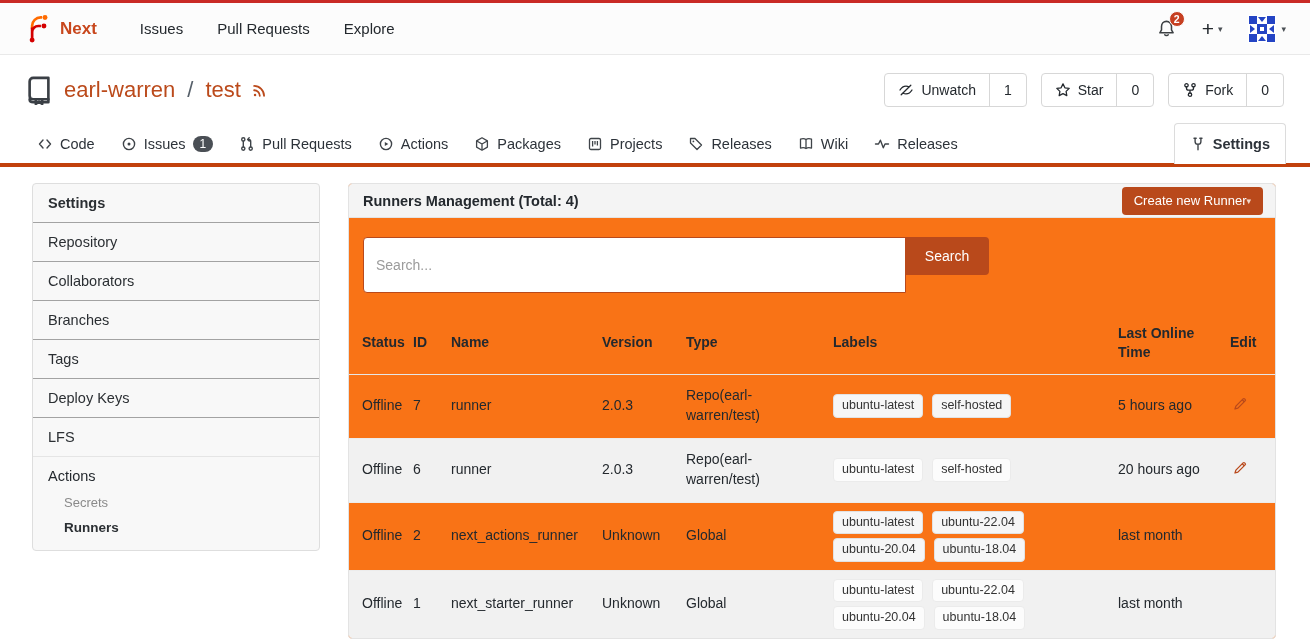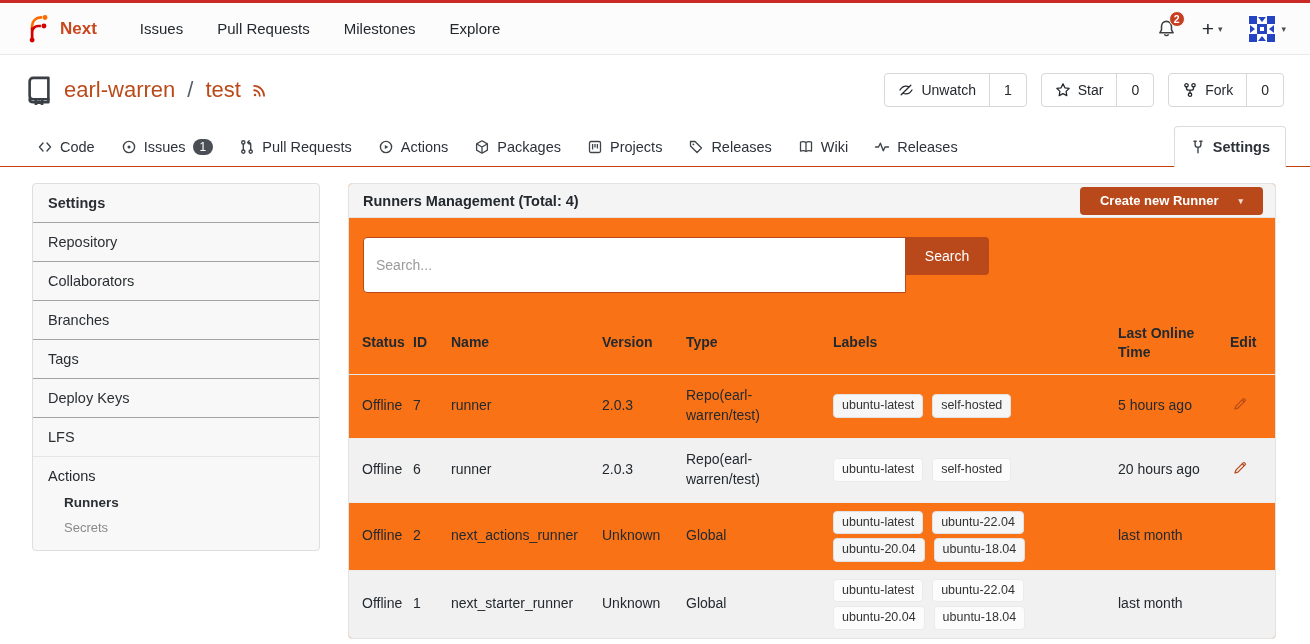--- a/index.html
+++ b/index.html
@@ -34,21 +34,21 @@
   .repo-sep { color:#57606a; margin:0 2px; }
   .repo-actions { margin-left:auto; display:flex; gap:14px; }
   .btn-group { display:flex; border:1px solid #d7d7d7; border-radius:4px; overflow:hidden;
                background:#fff; height:34px; }
   .btn-seg { display:flex; align-items:center; gap:7px; padding:0 13px; font-size:14px;
              color:#24292e; cursor:pointer;text-align:right; }
   .btn-count { border-left:1px solid #d7d7d7; padding:0 14px; display:flex;
                align-items:center; font-size:14px; cursor:pointer; }
 
   
-  .tabbar { display:flex; align-items:flex-end; padding:0 24px; border-bottom:1px solid #c2410c;
+  .tabbar { display:flex; align-items:flex-end; padding:0 24px; border-bottom:4px solid #c2410c;
             margin-top:12px; height:44px; }
   .tab { display:flex; align-items:center; gap:7px; padding:11px 13px; font-size:14.5px;
          color:#2d333a; cursor:pointer; white-space:nowrap; }
   .tab .ticon { display:flex; color:#3f4449; }
   .tab-badge { background:#4a4f55; color:#fff; border-radius:10px; padding:1px 7px;
                font-size:12px; }
   .tab-settings { margin-left:auto; background:#fff; border:1px solid #dcdcdc; border-bottom:none;
                   border-radius:4px 4px 0 0; font-weight:700; margin-bottom:-1px; padding:12px 15px; }
 
   
@@ -63,23 +63,23 @@
   .sb-group-label { padding:11px 15px 6px 15px; font-size:14.5px; cursor:pointer; }
   .sb-sub-item { padding:5px 15px 5px 31px; font-size:13.5px; cursor:pointer; color:#2b2f33; }
   .sb-sub-item.active { font-weight:700; }
   .sb-sub-item.muted { color:#8a8a8a; font-size:13px; }
 
   .panel { flex:1; border:1px solid #e3e3e3; border-radius:4px; align-self:flex-start;
            overflow:hidden; background:#f97316; }
   .panel-header { display:flex; justify-content:space-between; align-items:center; height:34px;
                   background:#f4f4f4; border-bottom:1px solid #e3e3e3; padding:0 12px 0 14px; }
   .panel-title { font-weight:700; font-size:14.5px; color:#24292e; }
-  .create-btn { display:flex; align-items:center; gap:20px; background:#b9491b; color:#fff;
-                border:none; border-radius:4px; height:28px; padding:0 20px; font-size:13px;
-                font-family:inherit; cursor:pointer;font-weight:bold; }
+  .create-btn { display:flex; align-items:center; gap:0; background:#b9491b; color:#fff;
+                border:none; border-radius:4px; height:28px; padding:0 12px; font-size:13px;
+                font-family:inherit; cursor:pointer; }
   .create-btn .caret { color:#f3d9cd; }
 
   .search-row { display:flex; padding:19px 14px; }
   .search-input { width:543px; height:56px; border:1px solid #b9491b; border-radius:4px 0 0 4px;
                   padding:0 12px; font-size:14px; font-family:inherit; outline:none; color:#333; }
   .search-input::placeholder { color:#9b9b9b; }
   .search-btn { width:84px; height:38px; background:#b9491b; color:#fff; border:none;
                 border-radius:0 4px 4px 0; font-size:14px; font-family:inherit; margin-left:-1px;
                 cursor:pointer; }
 
@@ -112,21 +112,20 @@
         <circle cx="19" cy="3.2" r="2.3" fill="#ff6b00"></circle>
         <path d="M7 23.5V12.5 M7 16.8c0-3.2 2.6-5.6 5.8-5.6h2.4" stroke="#d40000" stroke-width="2.5"></path>
         <circle cx="18" cy="11.2" r="2.3" fill="#d40000"></circle>
         <circle cx="7" cy="24.3" r="2.3" fill="#d40000"></circle>
       </svg>
     </span>
     <span class="brand-name">Next</span>
   </div>
   <div class="nav-item">Issues</div>
   <div class="nav-item">Pull Requests</div>
-  <div class="nav-item">Milestones</div>
   <div class="nav-item">Explore</div>
 
   <div class="nav-right">
     <div class="bell-wrap">
       <span>
         <svg width="19" height="19" viewBox="0 0 16 16" fill="none" stroke="#3c4043" stroke-width="1.3" stroke-linecap="round" stroke-linejoin="round">
           <path d="M8 2c-2.5 0-4.2 1.9-4.2 4.4v2.8L2.4 11.6h11.2L12.2 9.2V6.4C12.2 3.9 10.5 2 8 2z"></path>
           <path d="M6.6 13.3c.3.8 2.5.8 2.8 0"></path>
         </svg>
       </span>
@@ -318,22 +317,22 @@
   <aside class="sidebar">
     <div class="sb-item sb-header">Settings</div>
     <div class="sb-item">Repository</div>
     <div class="sb-item">Collaborators</div>
     <div class="sb-item">Branches</div>
     <div class="sb-item">Tags</div>
     <div class="sb-item">Deploy Keys</div>
     <div class="sb-item">LFS</div>
     <div class="sb-group">
       <div class="sb-group-label">Actions</div>
+      <div class="sb-sub-item muted">Secrets</div>
       <div class="sb-sub-item active">Runners</div>
-      <div class="sb-sub-item muted">Secrets</div>
     </div>
   </aside>
 
   <section class="panel">
     <div class="panel-header">
       <span class="panel-title">Runners Management (Total: 4)</span>
       <button class="create-btn">
         <span>Create new Runner</span>
         <span class="caret">▾</span>
       </button>

